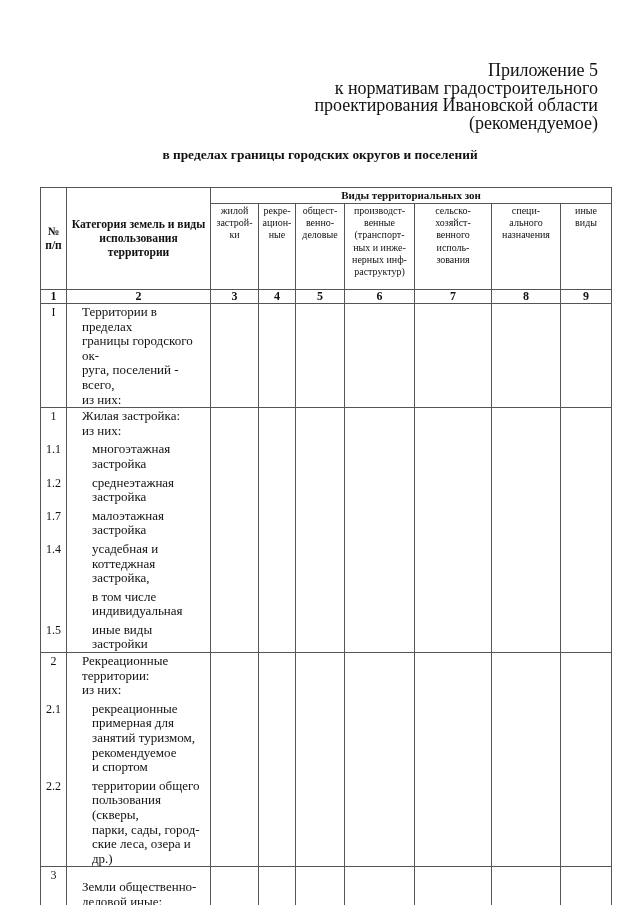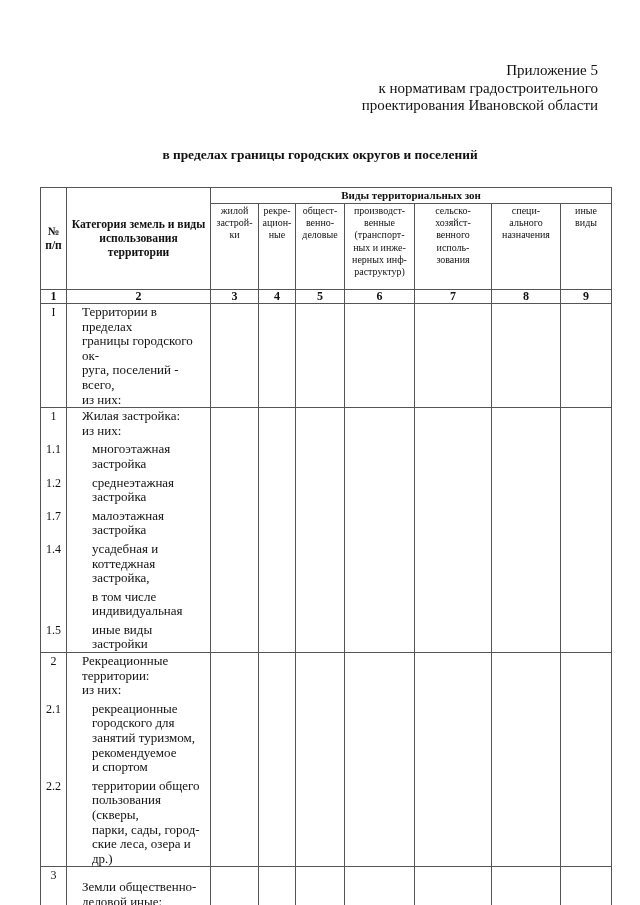--- a/index.html
+++ b/index.html
@@ -1,19 +1,19 @@
 <!DOCTYPE html>
 <html><head>
 <meta charset="utf-8">
 <style>
   html, body { margin: 0; padding: 0; background: #ffffff; }
   body { width: 640px; height: 905px; position: relative; overflow: hidden;
          font-family: "Liberation Serif", "DejaVu Serif", serif; color: #111; }
   .appendix { position: absolute; right: 42px; top: 62px; text-align: right;
-              font-size: 15px; line-height: 17.5px; }
+              font-size: 18px; line-height: 17.5px; }
   .title { position: absolute; left: 0; width: 640px; top: 146px; text-align: center;
            font-weight: bold; font-size: 13.4px; line-height: 17.5px; }
   table { position: absolute; left: 40px; top: 187px; border-collapse: collapse;
           table-layout: fixed; width: 571px; }
   td, th { border: 1px solid #555; padding: 0; vertical-align: top;
            font-size: 11.4px; line-height: 14.6px; font-weight: normal; }
   th { text-align: center; }
   .hdr-big { font-weight: bold; font-size: 11.6px; line-height: 14px; vertical-align: middle; }
   .zones-title { font-weight: bold; font-size: 11px; line-height: 15px; height: 14px; }
   .sub { font-size: 10px; line-height: 12.2px; height: 84px; vertical-align: top; padding-top: 1px; }
@@ -23,20 +23,21 @@
   .cat .line { display: block; }
   .indent { padding-left: 10px; }
 </style>
 </head>
 <body>
 
 <div class="appendix">
   <div>Приложение 5</div>
   <div>к нормативам градостроительного</div>
   <div>проектирования Ивановской области</div>
+  <div>(рекомендуемое)</div>
 </div>
 
 <div class="title">
   <div>в пределах границы городских округов и поселений</div>
 </div>
 
 <table>
   <colgroup>
     <col style="width:26px">
       <col style="width:144px">
@@ -187,21 +188,21 @@
           <div style="margin-top: 4px; height: 58.4px;"><span>2.2</span></div>
         </td>
         <td class="cat">
           <div style="margin-top: 1px;">
             <span class="line">Рекреационные</span>
             <span class="line">территории:</span>
             <span class="line">из них:</span>
           </div>
           <div class="indent" style="margin-top: 4px;">
             <span class="line"> рекреационные</span>
-            <span class="line">городского для</span>
+            <span class="line">примерная для</span>
             <span class="line">занятий туризмом,</span>
             <span class="line">рекомендуемое</span>
             <span class="line">  и спортом</span>
           </div>
           <div class="indent" style="margin-top: 4px;">
             <span class="line">территории общего</span>
             <span class="line">пользования (скверы,</span>
             <span class="line">парки, сады, город-</span>
             <span class="line">ские леса, озера и др.)</span>
           </div>

